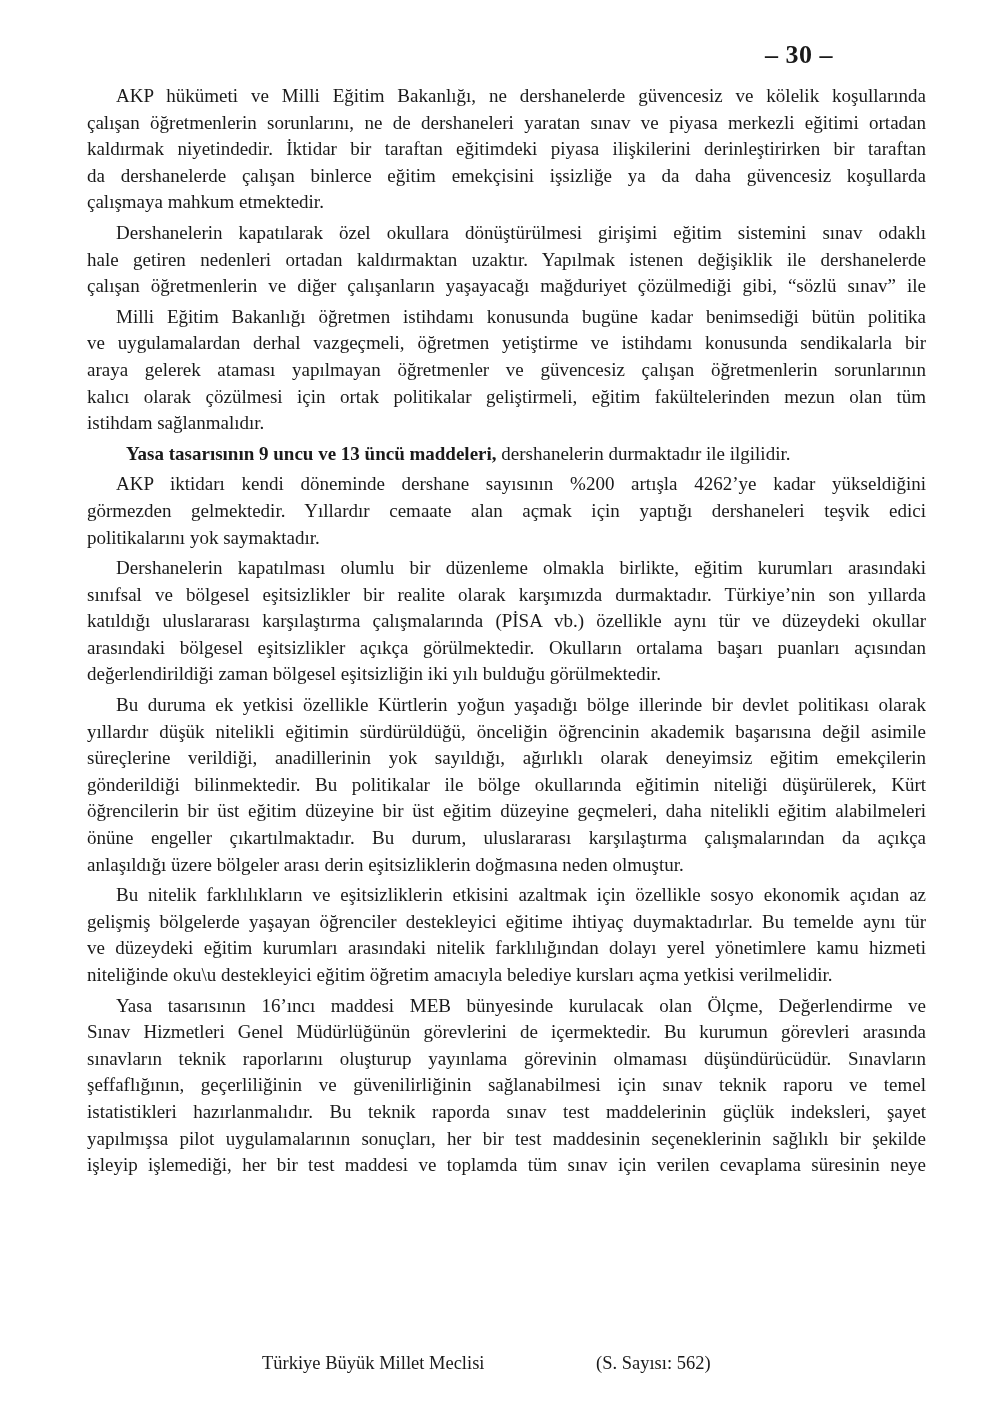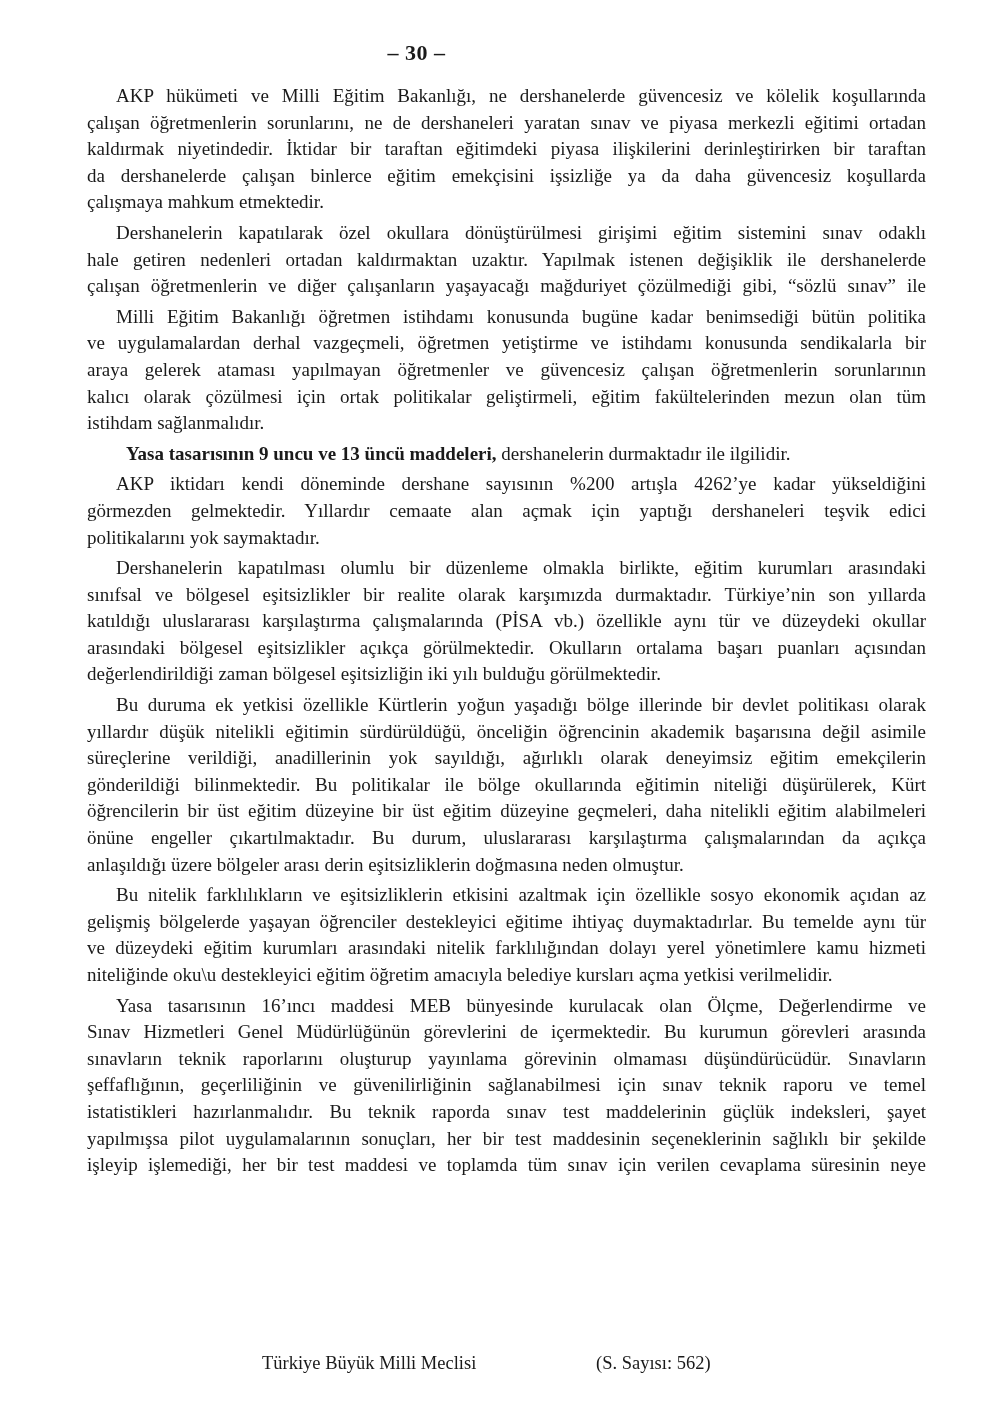--- a/index.html
+++ b/index.html
@@ -1,19 +1,19 @@
 <!DOCTYPE html>
 <html><head>
 <meta charset="utf-8">
 <style>
   html, body { margin: 0; padding: 0; background: #ffffff; }
   body { width: 1000px; height: 1420px; position: relative; overflow: hidden;
          font-family: "Liberation Serif", "DejaVu Serif", serif; color: #1a1a1a; }
-  .page-number { position: absolute; top: 40px; left: 0; width: 833px; text-align: center;
-                 font-size: 22px; font-weight: bold; letter-spacing: 0.5px; }
+  .page-number { position: absolute; top: 40px; left: 0; width: 833px; text-align: right;
+                 font-size: 26px; font-weight: bold; letter-spacing: 0.5px; }
   .body-text { position: absolute; left: 87px; top: 83px; width: 839px; font-size: 19px; }
   .para { margin: 0; }
   .line { display: block; height: 26.6px; line-height: 26.6px; white-space: nowrap;
           text-align: justify; text-align-last: justify; overflow: hidden; }
   .line.first { padding-left: 29px; }
   .line.last { text-align-last: left; }
   .gap { height: 4px; }
   .bold { font-weight: bold; margin-left: 10px; }
   .footer { position: absolute; top: 1353px; left: 0; width: 1000px; font-size: 18.5px; }
   .footer .left { position: absolute; left: 262px; }
@@ -96,15 +96,15 @@
     <span class="line">Sınav Hizmetleri Genel Müdürlüğünün görevlerini de içermektedir. Bu kurumun görevleri arasında</span>
     <span class="line">sınavların teknik raporlarını oluşturup yayınlama görevinin olmaması düşündürücüdür. Sınavların</span>
     <span class="line">şeffaflığının, geçerliliğinin ve güvenilirliğinin sağlanabilmesi için sınav teknik raporu ve temel</span>
     <span class="line">istatistikleri hazırlanmalıdır. Bu teknik raporda sınav test maddelerinin güçlük indeksleri, şayet</span>
     <span class="line">yapılmışsa pilot uygulamalarının sonuçları, her bir test maddesinin seçeneklerinin sağlıklı bir şekilde</span>
     <span class="line">işleyip işlemediği, her bir test maddesi ve toplamda tüm sınav için verilen cevaplama süresinin neye</span>
   </div>
 </div>
 
 <div class="footer">
-  <span class="left">Türkiye Büyük Milli Meclisi</span>
+  <span class="left">Türkiye Büyük Millet Meclisi</span>
   <span class="right">(S. Sayısı: 562)</span>
 </div>
 
 </body></html>

